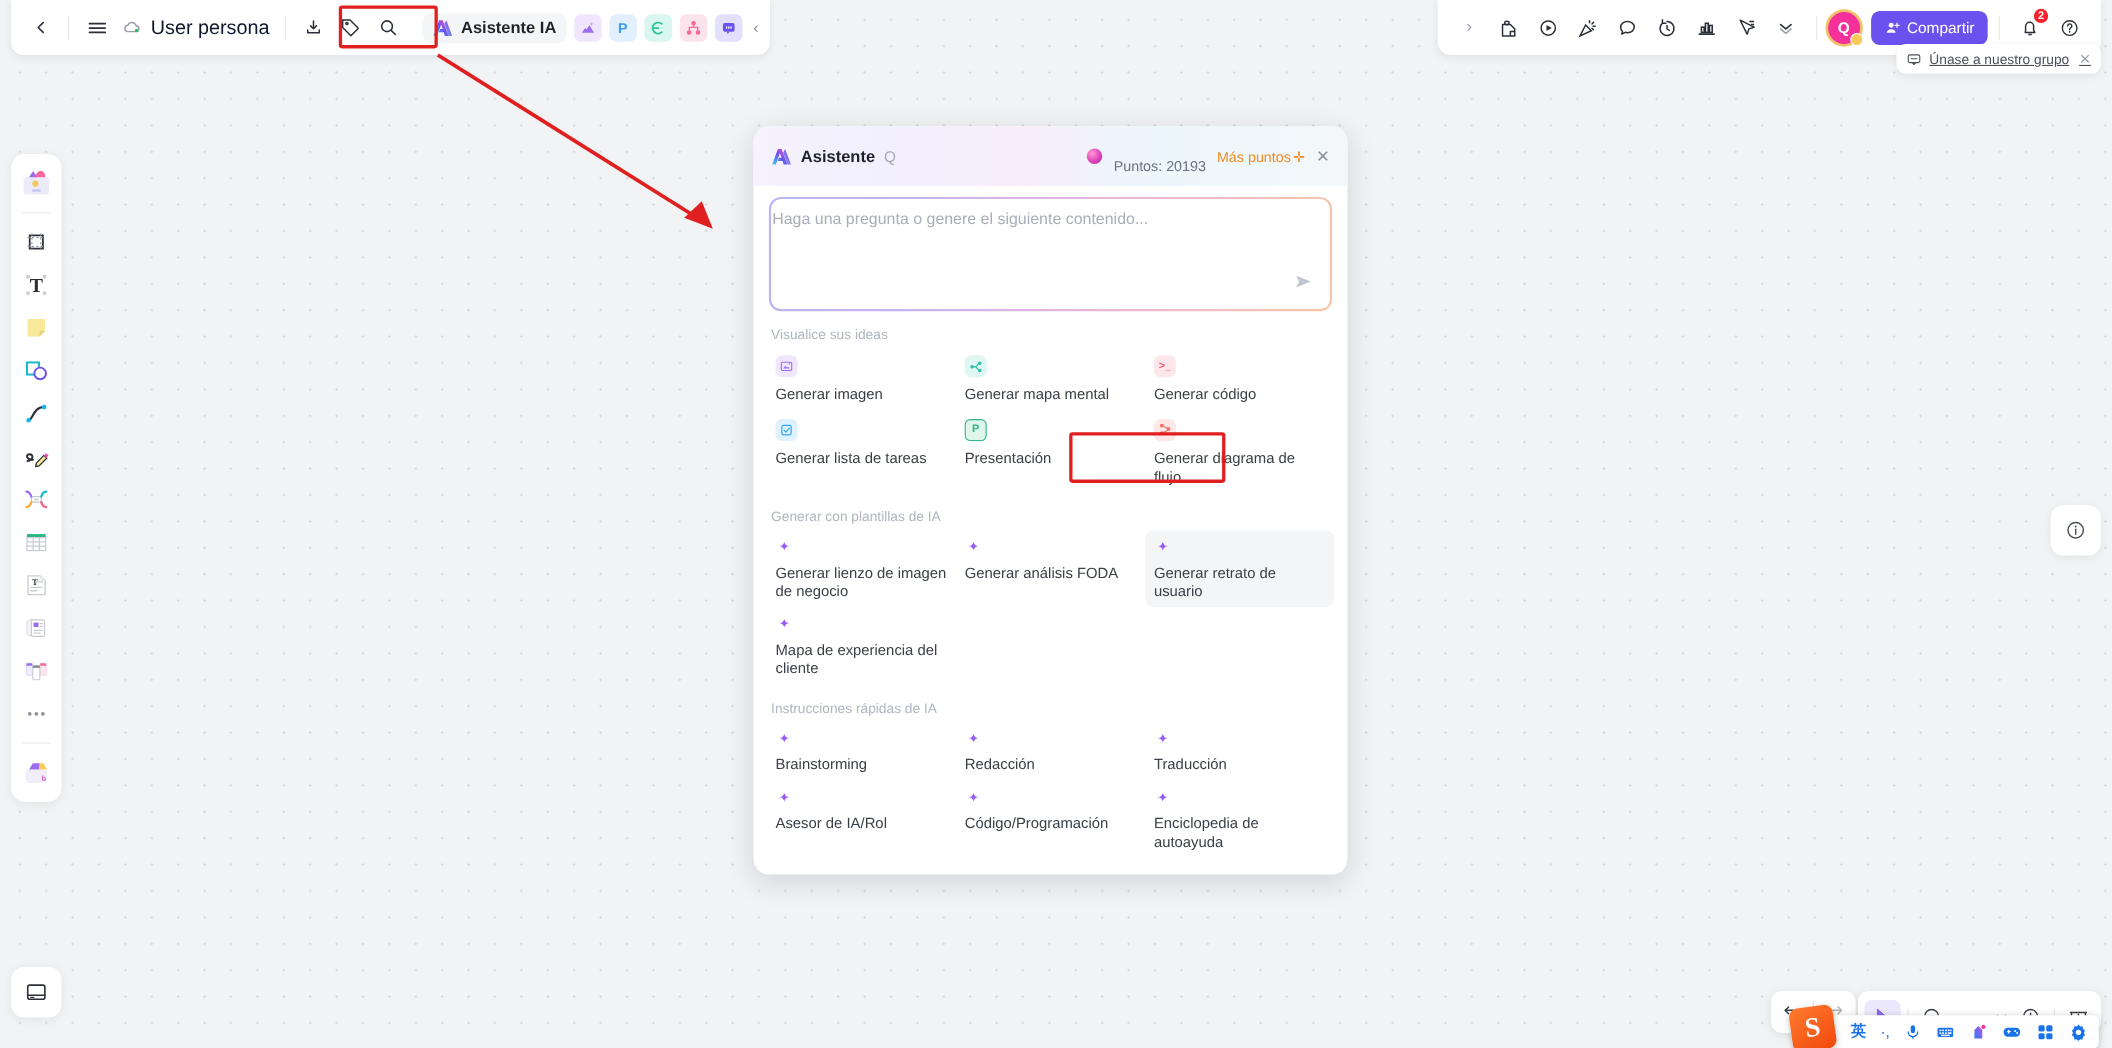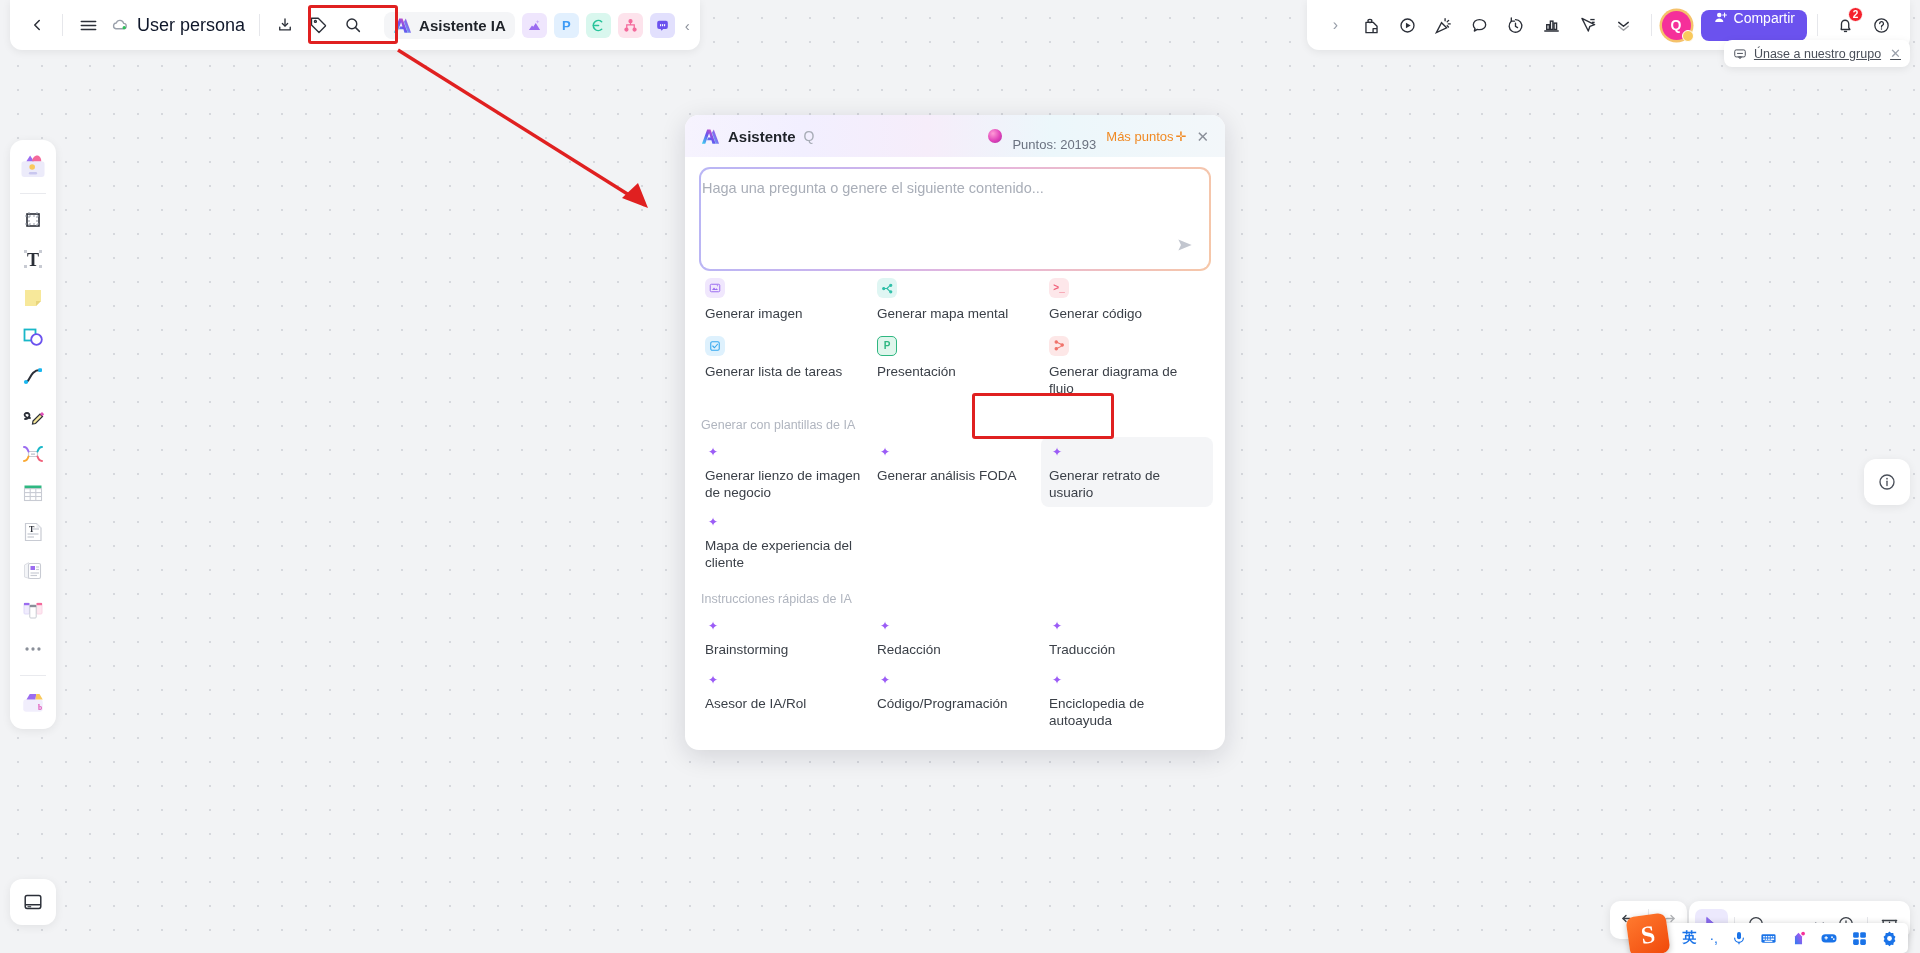--- a/index.html
+++ b/index.html
@@ -71,21 +71,21 @@
   .avatar {
     width:29px;height:29px;border-radius:50%;
     background:#f5309a; color:#fff; font-size:14px; font-weight:bold;
     display:flex;align-items:center;justify-content:center;
     box-shadow:0 0 0 2.5px #f5c26b; cursor:pointer; position:relative; flex:none;
   }
   .avatar:after{content:"";position:absolute;right:-3px;bottom:-2px;width:10px;height:10px;
     border-radius:50%;background:#f9c95c;border:1.5px solid #fff;}
   .share-btn {
     background:#6b52ee; color:#fff; font-size:14px; border-radius:8px;
-    height:31px; padding:0 12px; display:flex;gap:6px;
+    height:31px; padding:0 12px; display:flex;align-items:center;gap:6px;
     cursor:pointer; margin-left:8px; white-space:nowrap;
   }
   .bell-wrap{position:relative;}
   .bell-badge{
     position:absolute;top:-1px;right:-1px;background:#f5222d;color:#fff;
     border-radius:9px;min-width:15px;height:15px;font-size:10px;font-weight:bold;
     display:flex;align-items:center;justify-content:center;border:1.5px solid #fff;
   }
 
   
@@ -121,21 +121,21 @@
   }
 
   
   .ai-panel {
     position:absolute; left:685px; top:115px; width:540px;
     background:#fff; border-radius:14px;
     box-shadow:0 6px 26px rgba(20,24,40,.14);
     overflow:hidden;
   }
   .ai-panel-head {
-    height:42px; display:flex;align-items:center; padding:0 16px;
+    height:54px; display:flex;align-items:center; padding:0 16px;
     background:linear-gradient(90deg,#f6f3fe 0%,#f2efff 22%,#f6edfa 45%,#ecf7fb 68%,#f3f7fa 100%);
   }
   .ai-head-title{display:flex;align-items:center;gap:8px;font-size:15px;font-weight:bold;color:#1f2329;}
   .ai-head-sub{font-size:14px;color:#a7acb6;font-weight:normal;}
   .ai-head-right{margin-left:auto;display:flex;align-items:center;gap:10px;font-size:13px;}
   .pts-ball{width:14px;height:14px;border-radius:50%;
     background:radial-gradient(circle at 35% 32%, #ff9ad6 0%, #e043b9 55%, #a32ba0 100%);flex:none;}
   .pts-txt{color:#6b7280;margin-top:16px;}
   .more-pts{color:#f08a24;cursor:pointer;display:flex;align-items:center;gap:2px;}
   .x-close{color:#8a8f99;cursor:pointer;font-size:15px;line-height:1;}
@@ -589,20 +589,21 @@
         <textarea class="prompt-ta" placeholder="Haga una pregunta o genere el siguiente contenido..." style=""></textarea>
         <span class="send-ic">
           <svg width="20" height="20" viewBox="0 0 24 24" fill="#c2c6cf">
               <path d="M4 5.5 20 12 4 18.5l3.2-6.5z"></path>
             </svg>
         </span>
       </div>
     </div>
   </div>
 
+  <div class="sec-label">Visualice sus ideas</div>
   <div class="opt-grid">
     <div class="opt">
       <span class="opt-ic" style="background:#f0e7fd">
         <svg width="12" height="12" viewBox="0 0 24 24">
             <rect x="2.5" y="4.5" width="19" height="15" rx="2.5" fill="none" stroke="#9b6cf0" stroke-width="2"></rect>
             <path d="M6 16l4-5 3 3.5 2-2 3 3.5z" fill="#9b6cf0"></path>
             <path d="M17 5.5l.6 1.4 1.4.6-1.4.6-.6 1.4-.6-1.4-1.4-.6 1.4-.6z" fill="#9b6cf0"></path>
           </svg>
       </span>
       <span>Generar imagen</span>

